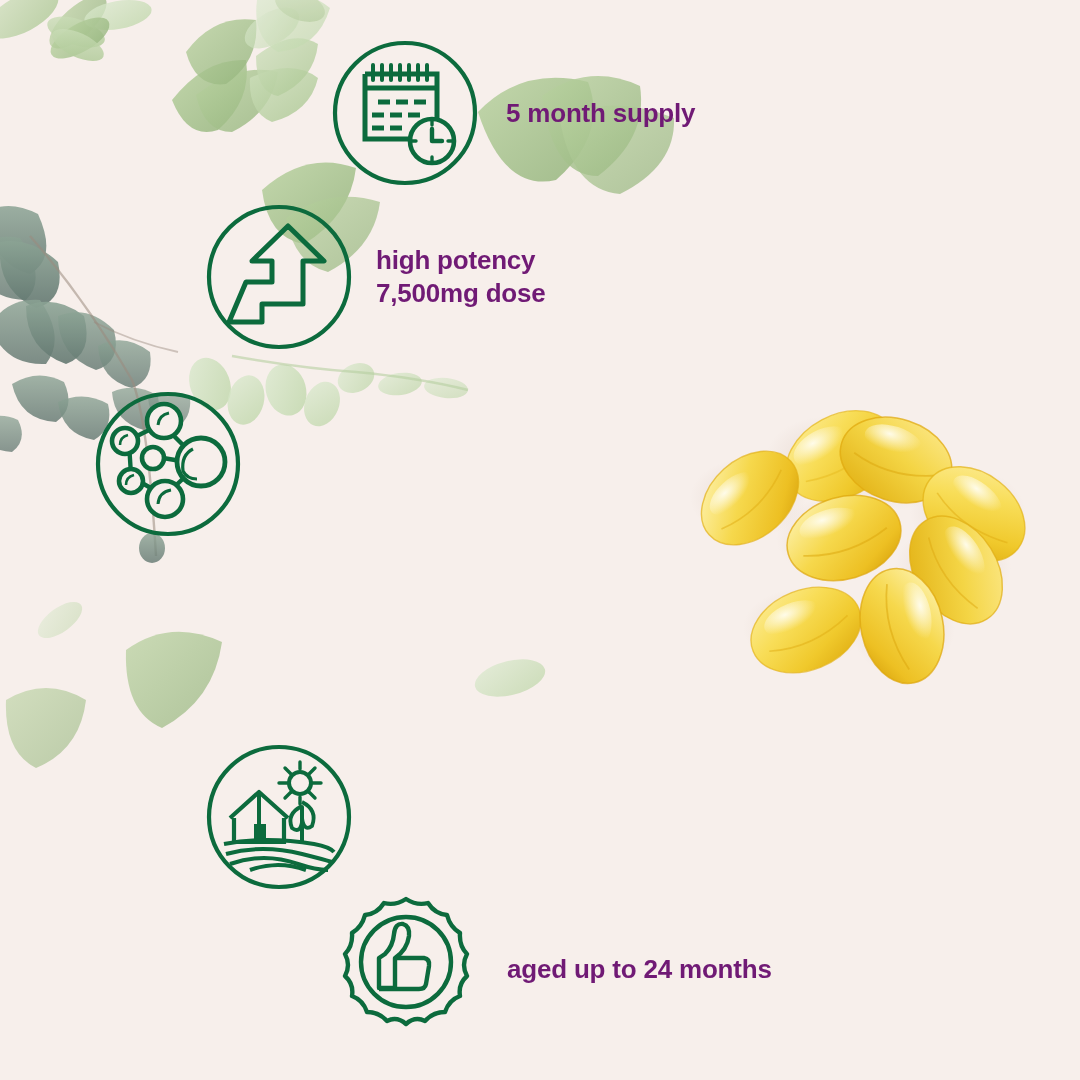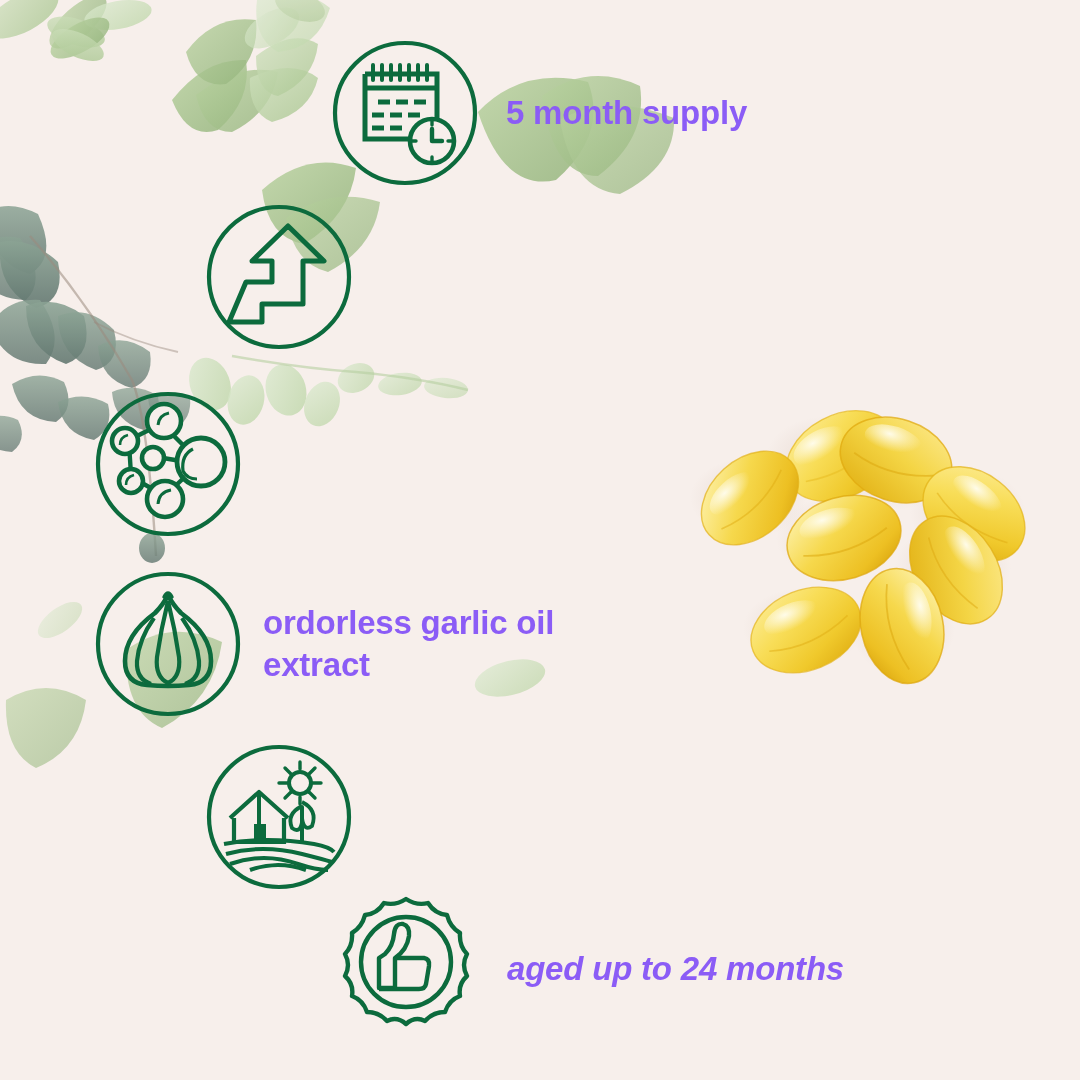--- a/index.html
+++ b/index.html
@@ -35,41 +35,41 @@
     height: 146px;
     flex: 0 0 146px;
     position: relative;
   }
   .icon-badge svg {
     display: block;
     width: 146px;
     height: 146px;
   }
   .feature-label {
-    color: #8b5cf6;
-    font-size: 33px;
+    color: #701a75;
+    font-size: 26px;
     font-weight: bold;
     line-height: 1.26;
     letter-spacing: -0.2px;
     white-space: pre-line;
     margin-left: 22px;
   }
 
   
   .feature.f0 { left: 332px; top: 40px; }
   .feature.f0 .feature-label { margin-left: 28px; }
   .feature.f1 { left: 206px; top: 204px; }
   .feature.f1 .feature-label { margin-left: 24px; }
   .feature.f2 { left: 95px; top: 391px; }
   .feature.f2 .feature-label { margin-left: 22px; }
   .feature.f3 { left: 95px; top: 571px; }
   .feature.f3 .feature-label { margin-left: 22px; }
   .feature.f4 { left: 206px; top: 744px; }
   .feature.f4 .feature-label { margin-left: 22px; }
-  .feature.f5 { left: 333px; top: 896px; font-style: italic; }
+  .feature.f5 { left: 333px; top: 896px; }
   .feature.f5 .feature-label { margin-left: 28px; }
 
   
   .capsules {
     position: absolute;
     left: 678px;
     top: 338px;
     width: 350px;
     height: 348px;
   }
@@ -202,20 +202,22 @@
     <div class="feature-label">5 month supply</div>
   </div>
 
   <div class="feature f1">
     <div class="icon-badge">
       <svg viewBox="0 0 146 146" xmlns="http://www.w3.org/2000/svg">
         <circle cx="73" cy="73" r="70" fill="none" stroke="#0c6b3d" stroke-width="4.2"></circle>
         <path d="M82 22 L118 57 L97 57 L97 100 L56 100 L56 118 L23 118 L40 78 L66 78 L66 57 L46 57 Z" fill="none" stroke="#0c6b3d" stroke-width="5" stroke-linejoin="round"></path>
       </svg>
     </div>
+    <div class="feature-label">high potency
+7,500mg dose</div>
   </div>
 
   <div class="feature f2">
     <div class="icon-badge">
       <svg viewBox="0 0 146 146" xmlns="http://www.w3.org/2000/svg">
         <circle cx="73" cy="73" r="70" fill="none" stroke="#0c6b3d" stroke-width="4.2"></circle>
 
         <g stroke="#0c6b3d" stroke-width="4.4">
           <line x1="36" y1="48" x2="66" y2="33"></line>
           <line x1="34" y1="52" x2="36" y2="84"></line>
@@ -233,39 +235,20 @@
         <path d="M39 84 Q31 86 31 94" fill="none" stroke="#0c6b3d" stroke-width="2.6"></path>
         <circle cx="70" cy="108" r="18" fill="#f7efeb" stroke="#0c6b3d" stroke-width="4.6"></circle>
         <path d="M76 99 Q64 101 63 113" fill="none" stroke="#0c6b3d" stroke-width="3"></path>
         <circle cx="106" cy="71" r="24" fill="#f7efeb" stroke="#0c6b3d" stroke-width="4.8"></circle>
         <path d="M98 58 Q86 64 88 80 Q92 88 102 88" fill="none" stroke="#0c6b3d" stroke-width="3.2"></path>
         <circle cx="58" cy="67" r="11" fill="#f7efeb" stroke="#0c6b3d" stroke-width="4.6"></circle>
       </svg>
     </div>
   </div>
 
-  <div class="feature f3">
-    <div class="icon-badge">
-      <svg viewBox="0 0 146 146" xmlns="http://www.w3.org/2000/svg">
-        <circle cx="73" cy="73" r="70" fill="none" stroke="#0c6b3d" stroke-width="4.2"></circle>
-
-        <path d="M73 24 Q78 34 86 42 Q116 64 116 90 Q116 112 94 114 Q73 116 52 114 Q30 112 30 90 Q30 64 60 42 Q68 34 73 24 Z" fill="none" stroke="#0c6b3d" stroke-width="4.6" stroke-linejoin="round"></path>
-
-        <path d="M73 30 Q66 58 62 86 Q60 106 73 112 Q86 106 84 86 Q80 58 73 30 Z" fill="none" stroke="#0c6b3d" stroke-width="4.2"></path>
-
-        <path d="M59 47 Q44 68 42 90 Q41 108 56 113" fill="none" stroke="#0c6b3d" stroke-width="4.2"></path>
-
-        <path d="M87 47 Q102 68 104 90 Q105 108 90 113" fill="none" stroke="#0c6b3d" stroke-width="4.2"></path>
-
-        <path d="M69 26 Q73 18 77 26" fill="none" stroke="#0c6b3d" stroke-width="3.4" stroke-linecap="round"></path>
-      </svg>
-    </div>
-    <div class="feature-label">ordorless garlic oil
-extract</div>
-  </div>
 
   <div class="feature f4">
     <div class="icon-badge">
       <svg viewBox="0 0 146 146" xmlns="http://www.w3.org/2000/svg">
         <circle cx="73" cy="73" r="70" fill="none" stroke="#0c6b3d" stroke-width="4.2"></circle>
 
         <circle cx="94" cy="39" r="11" fill="none" stroke="#0c6b3d" stroke-width="4"></circle>
         <g stroke="#0c6b3d" stroke-width="3.4" stroke-linecap="round">
           <line x1="94" y1="18" x2="94" y2="25"></line>
           <line x1="94" y1="53" x2="94" y2="60"></line>

